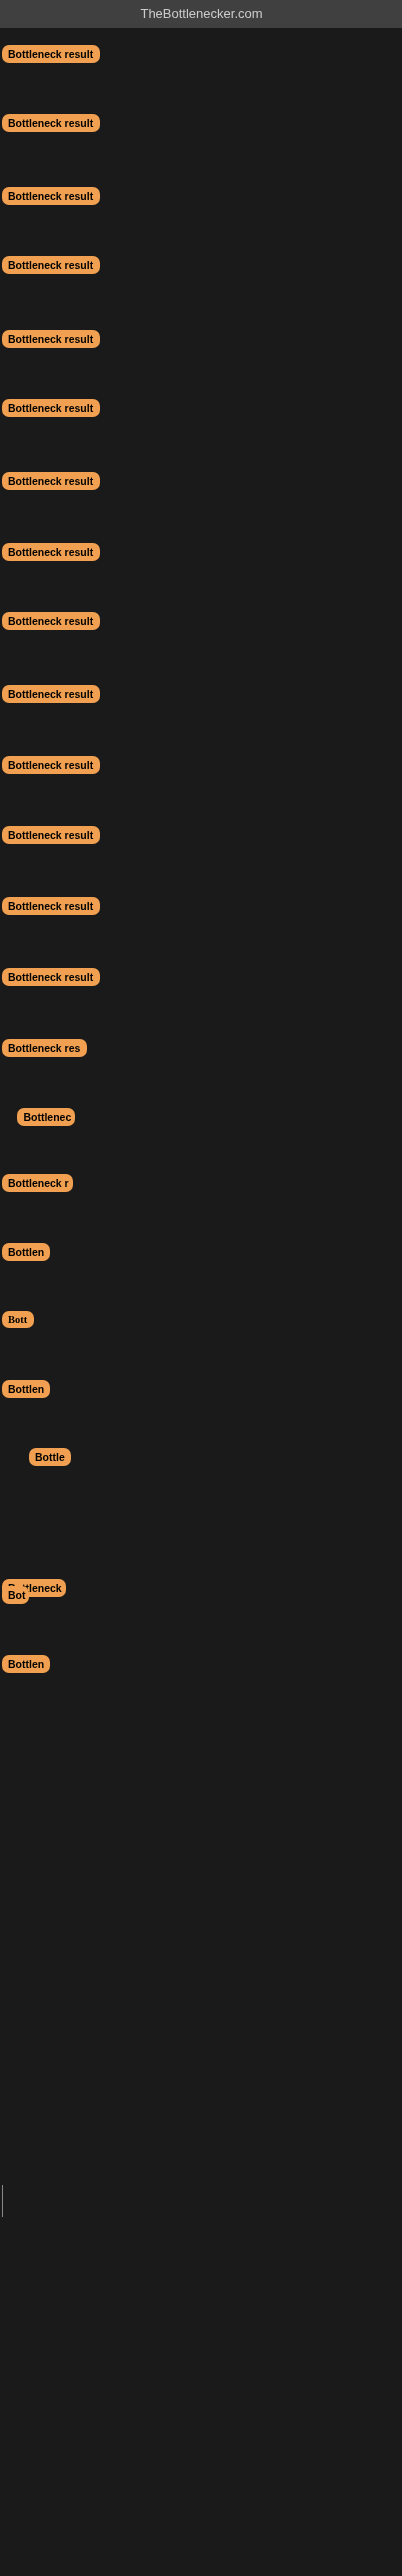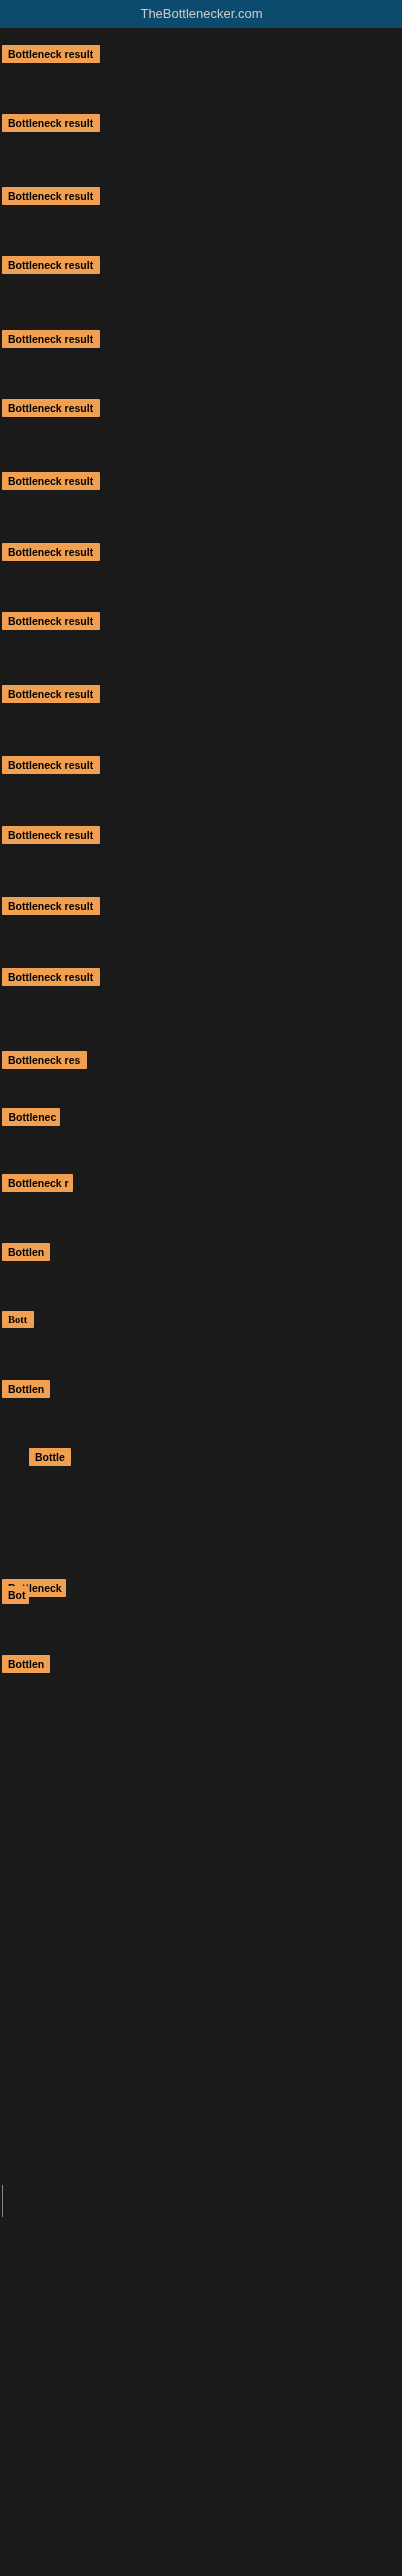--- a/index.html
+++ b/index.html
@@ -14,31 +14,31 @@
       min-height: 2576px;
       font-family: Arial, sans-serif;
       position: relative;
     }
 
     .site-title {
       text-align: center;
       color: #cccccc;
       font-size: 13px;
       padding: 6.4px 0;
-      background-color: #0c4a6e;
+      background-color: #404040;
     }
 
     .badge {
       display: inline-block;
       background-color: #f0a050;
       color: #000000;
       font-size: 10.5px;
       font-weight: bold;
       padding: 3.2px 6.4px;
-      border-radius: 1px;
+      border-radius: 7px;
       white-space: nowrap;
       overflow: hidden;
     }
 
     .cursor-line {
       position: absolute;
       left: 1.6px;
       width: 1.6px;
       height: 32px;
       background-color: #888888;
@@ -59,22 +59,22 @@
     <div style="position: absolute; top: 299px; left: 1.6px; padding: 3.2px 0px;"><span class="badge" style="max-width: 105px;">Bottleneck result</span></div>
     <div style="position: absolute; top: 368px; left: 1.6px; padding: 3.2px 0px;"><span class="badge" style="max-width: 105px;">Bottleneck result</span></div>
     <div style="position: absolute; top: 441px; left: 1.6px; padding: 3.2px 0px;"><span class="badge" style="max-width: 105px;">Bottleneck result</span></div>
     <div style="position: absolute; top: 512px; left: 1.6px; padding: 3.2px 0px;"><span class="badge" style="max-width: 105px;">Bottleneck result</span></div>
     <div style="position: absolute; top: 581px; left: 1.6px; padding: 3.2px 0px;"><span class="badge" style="max-width: 105px;">Bottleneck result</span></div>
     <div style="position: absolute; top: 654px; left: 1.6px; padding: 3.2px 0px;"><span class="badge" style="max-width: 105px;">Bottleneck result</span></div>
     <div style="position: absolute; top: 725px; left: 1.6px; padding: 3.2px 0px;"><span class="badge" style="max-width: 105px;">Bottleneck result</span></div>
     <div style="position: absolute; top: 795px; left: 1.6px; padding: 3.2px 0px;"><span class="badge" style="max-width: 105px;">Bottleneck result</span></div>
     <div style="position: absolute; top: 866px; left: 1.6px; padding: 3.2px 0px;"><span class="badge" style="max-width: 105px;">Bottleneck result</span></div>
     <div style="position: absolute; top: 937px; left: 1.6px; padding: 3.2px 0px;"><span class="badge" style="max-width: 105px;">Bottleneck result</span></div>
-    <div style="position: absolute; top: 1008px; left: 1.6px; padding: 3.2px 0px;"><span class="badge" style="max-width: 87px; margin-top: 12px;">Bottleneck res</span></div>
-    <div style="position: absolute; top: 1077px; left: 2px; padding: 3.2px 0px; text-align: center;"><span class="badge" style="max-width: 58px;">Bottlenec</span></div>
+    <div style="position: absolute; top: 1008px; left: 1.6px; padding: 3.2px 0px;"><span class="badge" style="max-width: 87px;">Bottleneck res</span></div>
+    <div style="position: absolute; top: 1077px; left: 17px; padding: 3.2px 0px; text-align: center;"><span class="badge" style="max-width: 58px;">Bottlenec</span></div>
     <div style="position: absolute; top: 1143px; left: 1.6px; padding: 3.2px 0px;"><span class="badge" style="max-width: 71px;">Bottleneck r</span></div>
     <div style="position: absolute; top: 1212px; left: 1.6px; padding: 3.2px 0px;"><span class="badge" style="max-width: 48px;">Bottlen</span></div>
     <div style="position: absolute; top: 1280px; left: 1.6px; padding: 3.2px 0px;"><span class="badge" style="max-width: 32px; font-family: Liberation Serif, serif;">Bott</span></div>
     <div style="position: absolute; top: 1349px; left: 1.6px; padding: 3.2px 0px;"><span class="badge" style="max-width: 48px;">Bottlen</span></div>
     <div style="position: absolute; top: 1417px; left: 1.6px; padding: 3.2px 0px; margin-left: 27px;"><span class="badge" style="max-width: 42px;">Bottle</span></div>
     <div style="position: absolute; top: 1548px; left: 1.6px; padding: 3.2px 0px;"><span class="badge" style="max-width: 64px;">Bottleneck</span></div>
     <div style="position: absolute; top: 1555px; left: 1.6px; padding: 3.2px 0px;"><span class="badge" style="max-width: 27px;">Bot</span></div>
     <div style="position: absolute; top: 1624px; left: 1.6px; padding: 3.2px 0px;"><span class="badge" style="max-width: 48px;">Bottlen</span></div>
     <div class="cursor-line" style="top: 2157px;"></div>
   </div>

